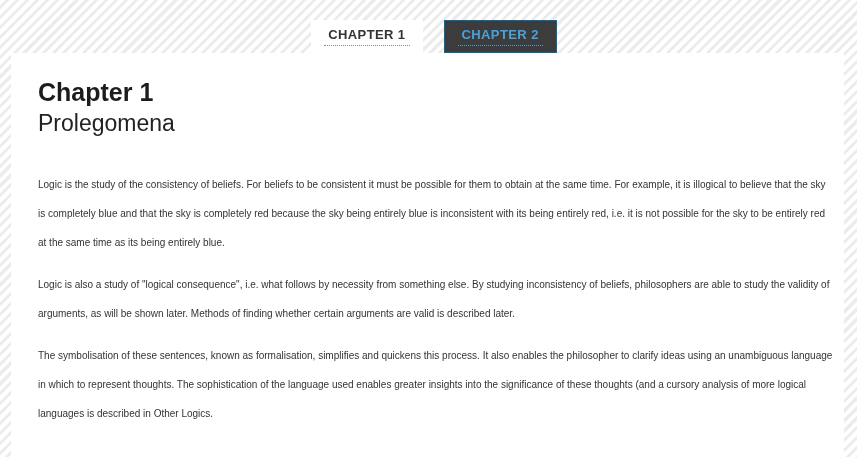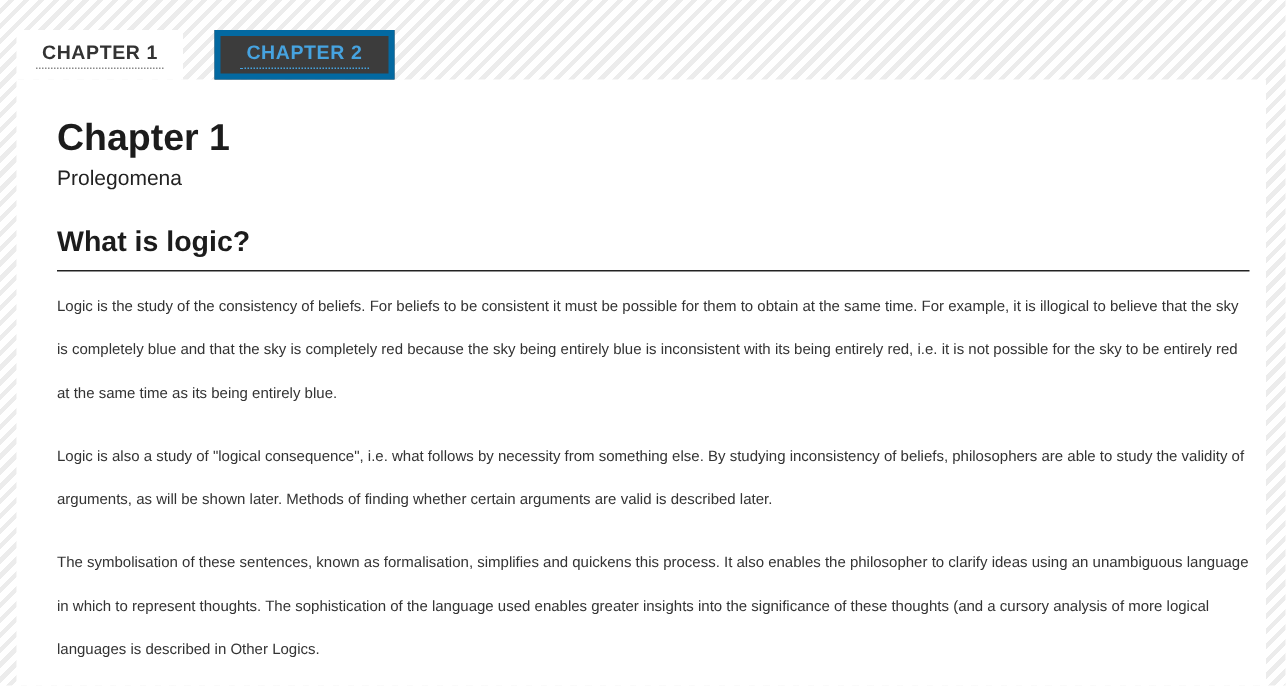--- a/index.html
+++ b/index.html
@@ -1,15 +1,15 @@
 <!DOCTYPE html>
 <html style="--accent_blue: #46a3e0; --tab_dark_bg: #3c3c3c; --body_text: #333333; --stripe: #ececec;"><head>
 <meta charset="utf-8">
 <style>
-  * { box-sizing: border-box; }
+  * { box-sizing: border-box; justify-content: center; }
   html, body { margin: 0; padding: 0; }
   body {
     width: 857px;
     height: 457px;
     overflow: hidden;
     font-family: "Liberation Sans", sans-serif;
     background: repeating-linear-gradient(
       135deg,
       #ffffff 0px, #ffffff 4px,
       var(--stripe, #ececec) 4px, var(--stripe, #ececec) 7px
@@ -26,21 +26,21 @@
   }
   .tab {
     height: 33px;
     display: inline-flex;
     align-items: center;
     padding: 0 13px;
     cursor: pointer;
   }
   .tab.dark {
     background: var(--tab_dark_bg, #3c3c3c);
-    border: 4px solid #0369a1;
+    border: 1px solid #0369a1;
   }
   .tab.active {
     background: #ffffff;
   }
   .tab-label {
     font-size: 13px;
     font-weight: bold;
     letter-spacing: 0.4px;
     padding: 0 4px 3px 4px;
     border-bottom: 1px dotted;
@@ -59,21 +59,21 @@
   }
   h1.page-title {
     margin: 0 0 3px 0;
     font-size: 25px;
     line-height: 1.15;
     color: #1c1c1c;
     font-weight: bold;
   }
   .page-subtitle {
     margin: 0 0 25px 0;
-    font-size: 14px;
+    font-size: 23px;
     line-height: 1.15;
     color: #222222;
     font-weight: normal;
   }
   h2.section-heading {
     margin: 0;
     padding-bottom: 7px;
     font-size: 19px;
     color: #1c1c1c;
     font-weight: bold;
@@ -96,20 +96,19 @@
   </div>
   <div class="tab dark">
     <span class="tab-label accent">CHAPTER 2</span>
   </div>
 </nav>
 
 <main class="card">
   <h1 class="page-title">Chapter 1</h1>
   <div class="page-subtitle">Prolegomena</div>
 
-  <h2 class="section-heading">What is logic?</h2>
 
   <div class="body-text">
     <p>Logic is the study of the consistency of beliefs. For beliefs to be consistent it must be possible for them to obtain at the same time. For example, it is illogical to believe that the sky is completely blue and that the sky is completely red because the sky being entirely blue is inconsistent with its being entirely red, i.e. it is not possible for the sky to be entirely red at the same time as its being entirely blue.</p>
     <p>Logic is also a study of "logical consequence", i.e. what follows by necessity from something else. By studying inconsistency of beliefs, philosophers are able to study the validity of arguments, as will be shown later. Methods of finding whether certain arguments are valid is described later.</p>
     <p>The symbolisation of these sentences, known as formalisation, simplifies and quickens this process. It also enables the philosopher to clarify ideas using an unambiguous language in which to represent thoughts. The sophistication of the language used enables greater insights into the significance of these thoughts (and a cursory analysis of more logical languages is described in Other Logics.</p>
   </div>
 </main>
 
 </body></html>

